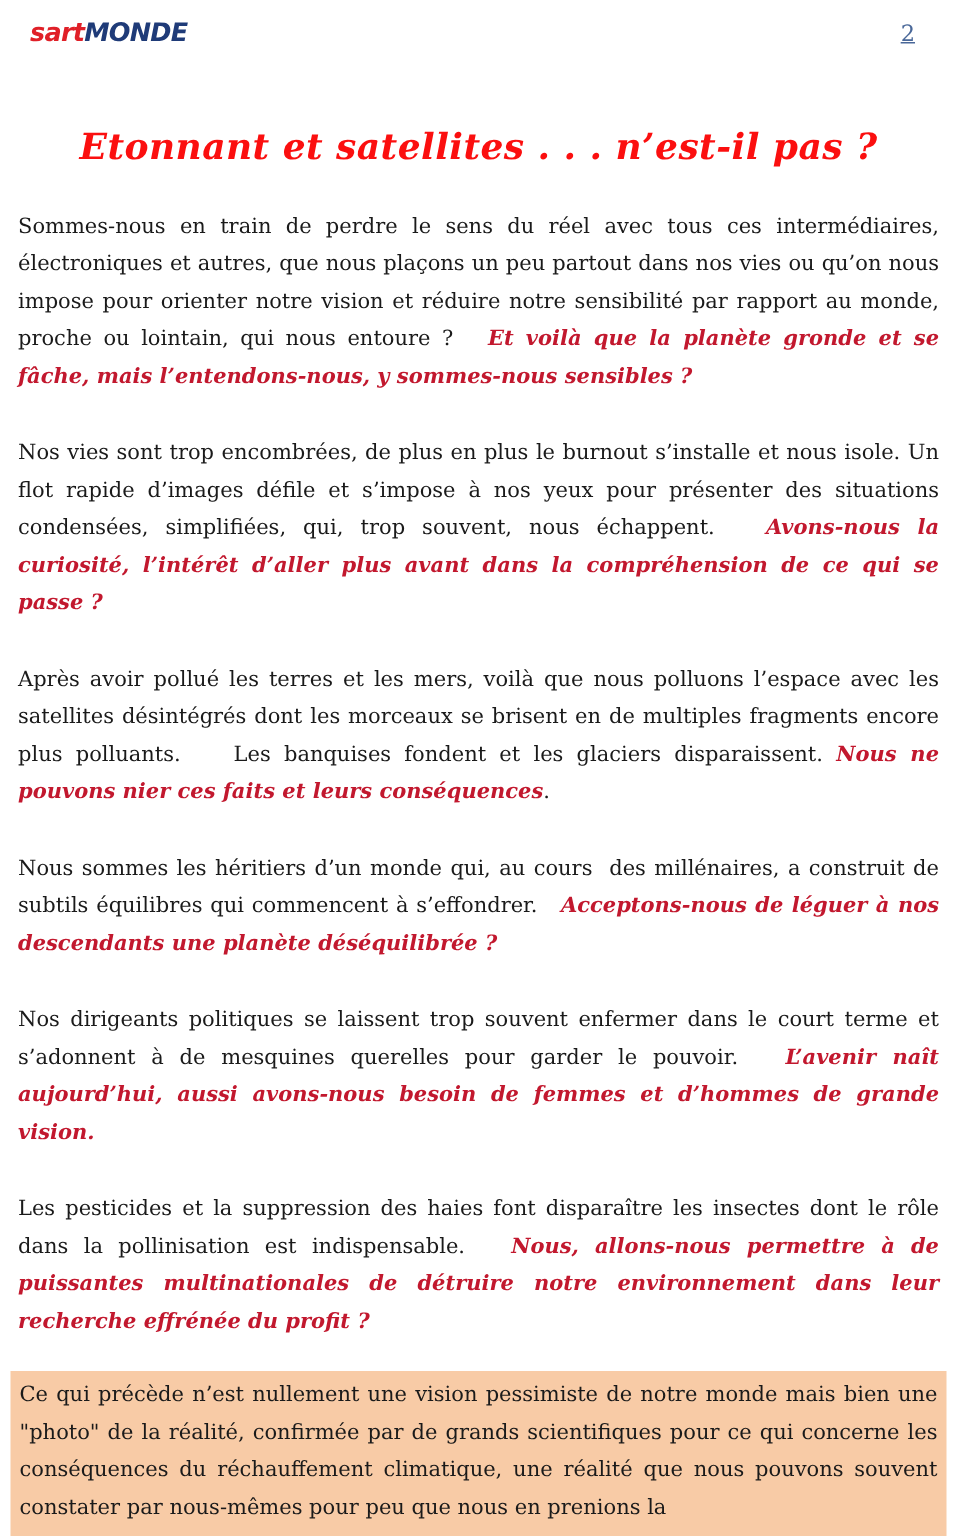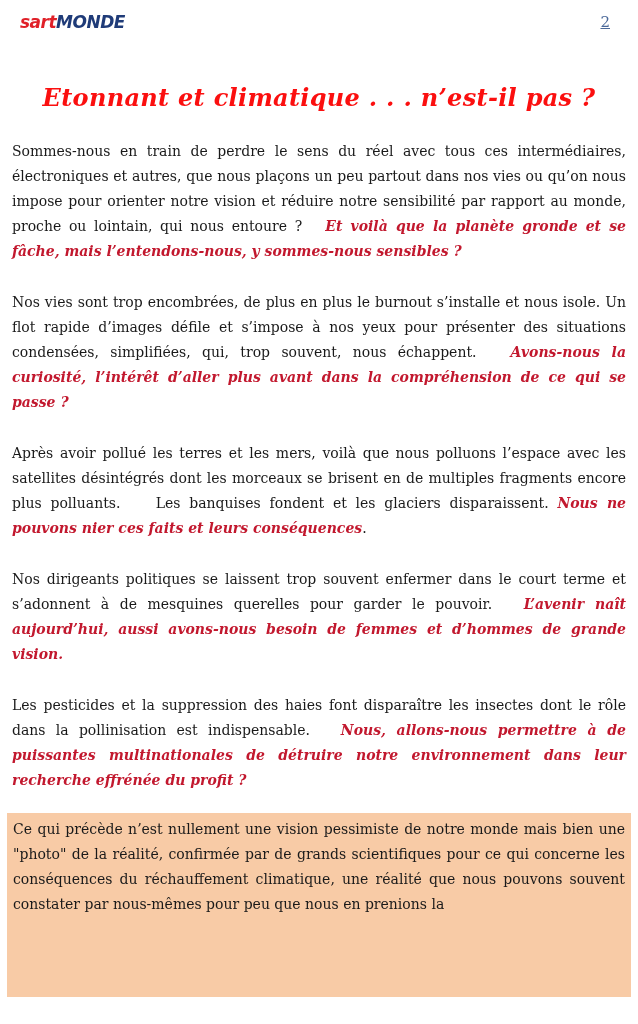--- a/index.html
+++ b/index.html
@@ -88,22 +88,23 @@
   }
 </style>
 </head>
 <body>
 
 <div class="page">
   <div class="header">
     <div class="logo"><span class="logo-sart">sart</span><span class="logo-monde">MONDE</span></div>
     <span class="page-number">2</span>
   </div>
-  <h1 class="article-title">Etonnant et climatique . . . n’est-il pas ?</h1>
+  <h1 class="article-title">Etonnant et satellites . . . n’est-il pas ?</h1>
   <div class="content">
       <p class="para"><span class="seg">Sommes-nous en train de perdre le sens du réel avec tous ces intermédiaires, électroniques et autres, que nous plaçons un peu partout dans nos vies ou qu’on nous impose pour orienter notre vision et réduire notre sensibilité par rapport au monde, proche ou lointain, qui nous entoure ?&nbsp;&nbsp; </span><span class="seg red-seg">Et voilà que la planète gronde et se fâche, mais l’entendons-nous, y sommes-nous sensibles ?</span></p>
       <p class="para"><span class="seg">Nos vies sont trop encombrées, de plus en plus le burnout s’installe et nous isole. Un flot rapide d’images défile et s’impose à nos yeux pour présenter des situations condensées, simplifiées, qui, trop souvent, nous échappent.&nbsp;&nbsp; </span><span class="seg red-seg">Avons-nous la curiosité, l’intérêt d’aller plus avant dans la compréhension de ce qui se passe ?</span></p>
       <p class="para"><span class="seg">Après avoir pollué les terres et les mers, voilà que nous polluons l’espace avec les satellites désintégrés dont les morceaux se brisent en de multiples fragments encore plus polluants.&nbsp;&nbsp;&nbsp; Les banquises fondent et les glaciers disparaissent. </span><span class="seg red-seg">Nous ne pouvons nier ces faits et leurs conséquences</span><span class="seg">.</span></p>
+      <p class="para"><span class="seg">Nous sommes les héritiers d’un monde qui, au cours&nbsp; des millénaires, a construit de subtils équilibres qui commencent à s’effondrer.&nbsp;&nbsp; </span><span class="seg red-seg">Acceptons-nous de léguer à nos descendants une planète déséquilibrée ?</span></p>
       <p class="para"><span class="seg">Nos dirigeants politiques se laissent trop souvent enfermer dans le court terme et s’adonnent à de mesquines querelles pour garder le pouvoir.&nbsp;&nbsp; </span><span class="seg red-seg">L’avenir naît aujourd’hui, aussi avons-nous besoin de femmes et d’hommes de grande vision.</span></p>
       <p class="para"><span class="seg">Les pesticides et la suppression des haies font disparaître les insectes dont le rôle dans la pollinisation est indispensable.&nbsp;&nbsp; </span><span class="seg red-seg">Nous, allons-nous permettre à de puissantes multinationales de détruire notre environnement dans leur recherche effrénée du profit ?</span></p>
       <p class="para highlight"><span class="seg">Ce qui précède n’est nullement une vision pessimiste de notre monde mais bien une "photo" de la réalité, confirmée par de grands scientifiques pour ce qui concerne les conséquences du réchauffement climatique, une réalité que nous pouvons souvent constater par nous-mêmes pour peu que nous en prenions la</span></p>
     </div>
 </div>
 
 </body></html>

